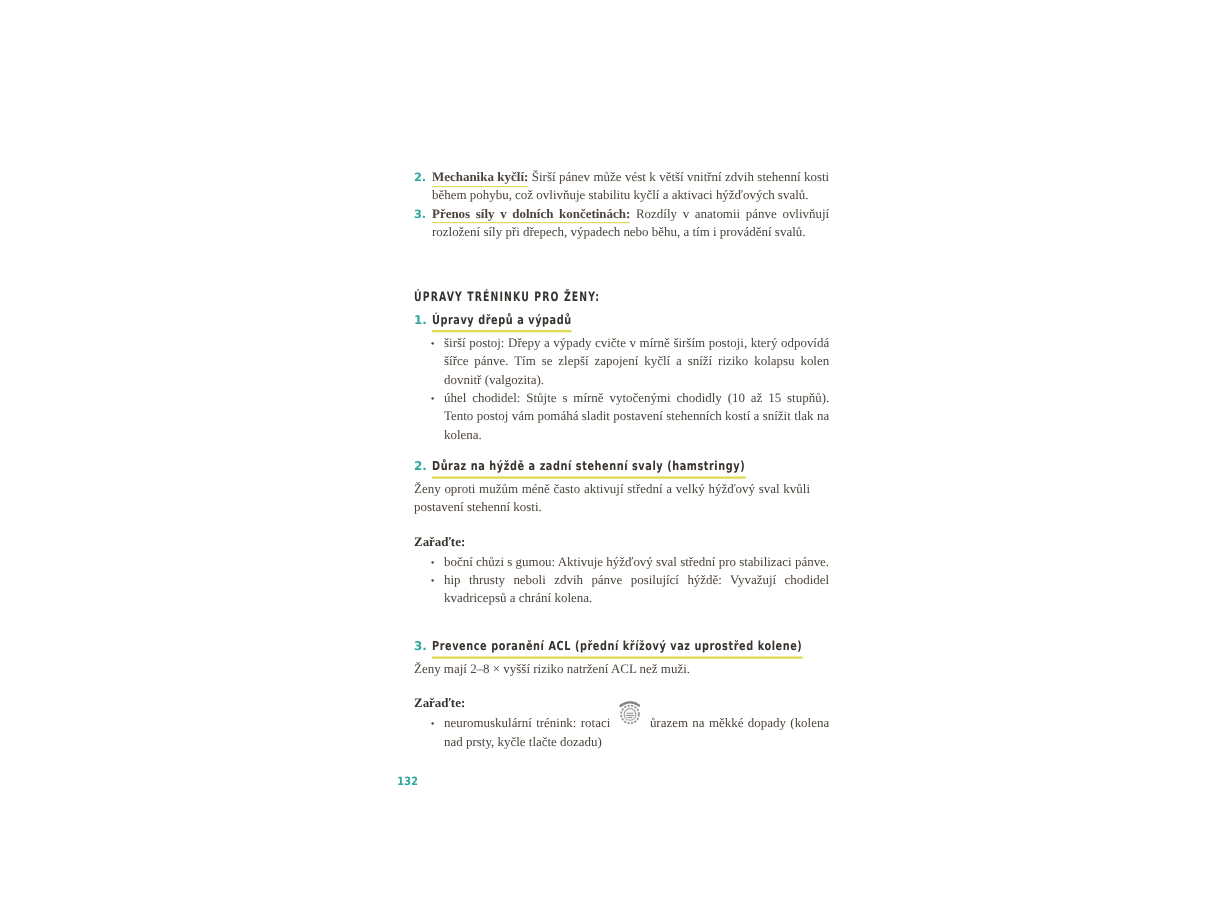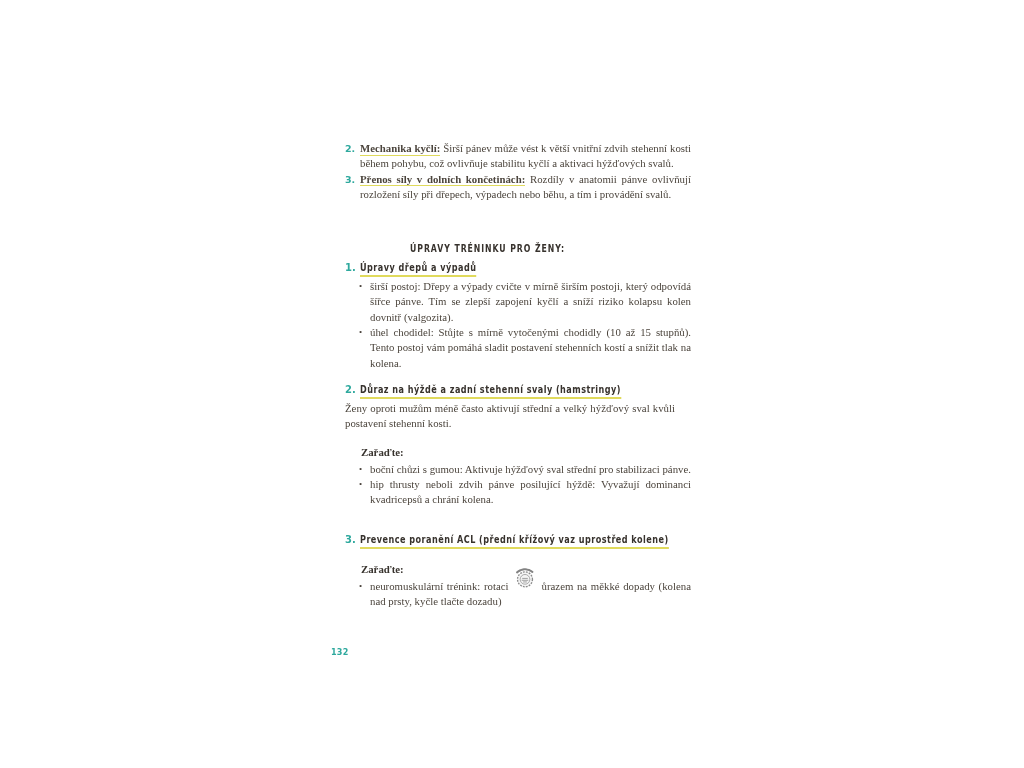--- a/index.html
+++ b/index.html
@@ -8,39 +8,39 @@
   .content{position:absolute;left:345px;top:141px;width:346px;font-size:10.8px;line-height:15.3px;}
 
   
   .num-row{display:flex;align-items:flex-start;}
   .num{flex:0 0 15px;font-family:"DejaVu Sans",sans-serif;font-weight:bold;font-size:9.5px;
        color:#2fa99e;line-height:15.3px;letter-spacing:-0.2px;}
   .jtext{flex:1;margin:0;text-align:justify;hyphens:auto;}
   .lead{font-weight:bold;border-bottom:1.6px solid #e0da5c;padding-bottom:0.5px;margin-top:40px;}
 
   
-  .mainhead{margin-top:35px;font-family:"DejaVu Sans",sans-serif;font-weight:bold;text-align:center;}
+  .mainhead{margin-top:35px;font-family:"DejaVu Sans",sans-serif;font-weight:bold;}
   .mh-line{height:15px;line-height:15px;white-space:nowrap;}
   .mh-line > span{display:inline-block;transform:scaleX(0.72);transform-origin:0 50%;
                   font-size:10.8px;letter-spacing:1.3px;white-space:nowrap;}
   .mh-dark{color:#37322d;}
   .mh-teal{color:#2fa99e;}
 
   .intro{margin:16px 0 0 0;text-align:justify;hyphens:auto;}
 
   
   .sec-head{display:flex;align-items:flex-start;height:16px;}
   .sec-num{flex:0 0 15px;font-family:"DejaVu Sans",sans-serif;font-weight:bold;font-size:10px;
            color:#2fa99e;line-height:14px;}
   .sec-title{display:inline-block;transform:scaleX(0.78);transform-origin:0 50%;
              font-family:"DejaVu Sans",sans-serif;font-weight:bold;font-size:10.4px;
              letter-spacing:0.6px;color:#37322d;border-bottom:2px solid #e0da5c;
              padding-bottom:2px;white-space:nowrap;line-height:12px;}
   .sec-para{margin:2px 16px 0 0;text-align:justify;hyphens:auto;}
-  .add-label{margin:13px 0 0 16px;font-weight:bold;color:#37322d;}
+  .add-label{margin:13px 0 0 0;font-weight:bold;color:#37322d;}
 
   .bullets{margin:2px 0 0 14px;}
   .bullet{display:flex;align-items:flex-start;}
   .dot{flex:0 0 11px;font-size:9px;line-height:15.3px;color:#4b443c;}
 
   .mt-sec1{margin-top:9px;}
   .mt-sec2{margin-top:12px;}
   .mt-sec3{margin-top:25px;}
 
   
@@ -99,30 +99,31 @@
       </div>
       <p class="sec-para">Ženy oproti mužům méně často aktivují střední a velký hýžďový sval kvůli postavení stehenní kosti.</p>
       <p class="add-label">Zařaďte:</p>
       <div class="bullets">
         <div class="bullet">
           <span class="dot">•</span>
           <p class="jtext">boční chůzi s gumou: Aktivuje hýžďový sval střední pro stabilizaci pánve.</p>
         </div>
         <div class="bullet">
           <span class="dot">•</span>
-          <p class="jtext">hip thrusty neboli zdvih pánve posilující hýždě: Vyvažují dominanci kvadricepsů a chrání kolena.</p>
+          <p class="jtext">hip thrusty neboli zdvih pánve posilující hýždě: Vyvažují chodidel kvadricepsů a chrání kolena.</p>
         </div>
       </div>
     </section>
 
     <section class="mt-sec3">
       <div class="sec-head">
         <span class="sec-num">3.</span>
         <span class="sec-title">Prevence poranění ACL (přední křížový vaz uprostřed kolene)</span>
       </div>
+      <p class="sec-para">Ženy mají 2–8 × vyšší riziko natržení ACL než muži.</p>
       <p class="add-label">Zařaďte:</p>
       <div class="bullets">
         <div class="bullet">
           <span class="dot">•</span>
           <p class="jtext"><span>neuromuskulární trénink: rotaci</span><span class="stamp-gap"><svg viewBox="0 0 30 30" xmlns="http://www.w3.org/2000/svg">
               <path d="M6.5 10 Q15 3.5 23.5 10" fill="none" stroke="#6e6e6e" stroke-width="2.2" stroke-dasharray="1.6 1.1" stroke-linecap="round"></path>
               <circle cx="15" cy="17.5" r="8" fill="#f4f4f4" stroke="#787878" stroke-width="1.4" stroke-dasharray="2 1.2"></circle>
               <circle cx="15" cy="17.5" r="5.2" fill="none" stroke="#8a8a8a" stroke-width="0.9"></circle>
               <path d="M12 16.5 h6 M11.5 18.5 h7 M13 20.3 h4" stroke="#7d7d7d" stroke-width="0.9" fill="none"></path>
             </svg></span><span>ůrazem na měkké dopady (kolena nad prsty, kyčle tlačte dozadu)</span></p>

